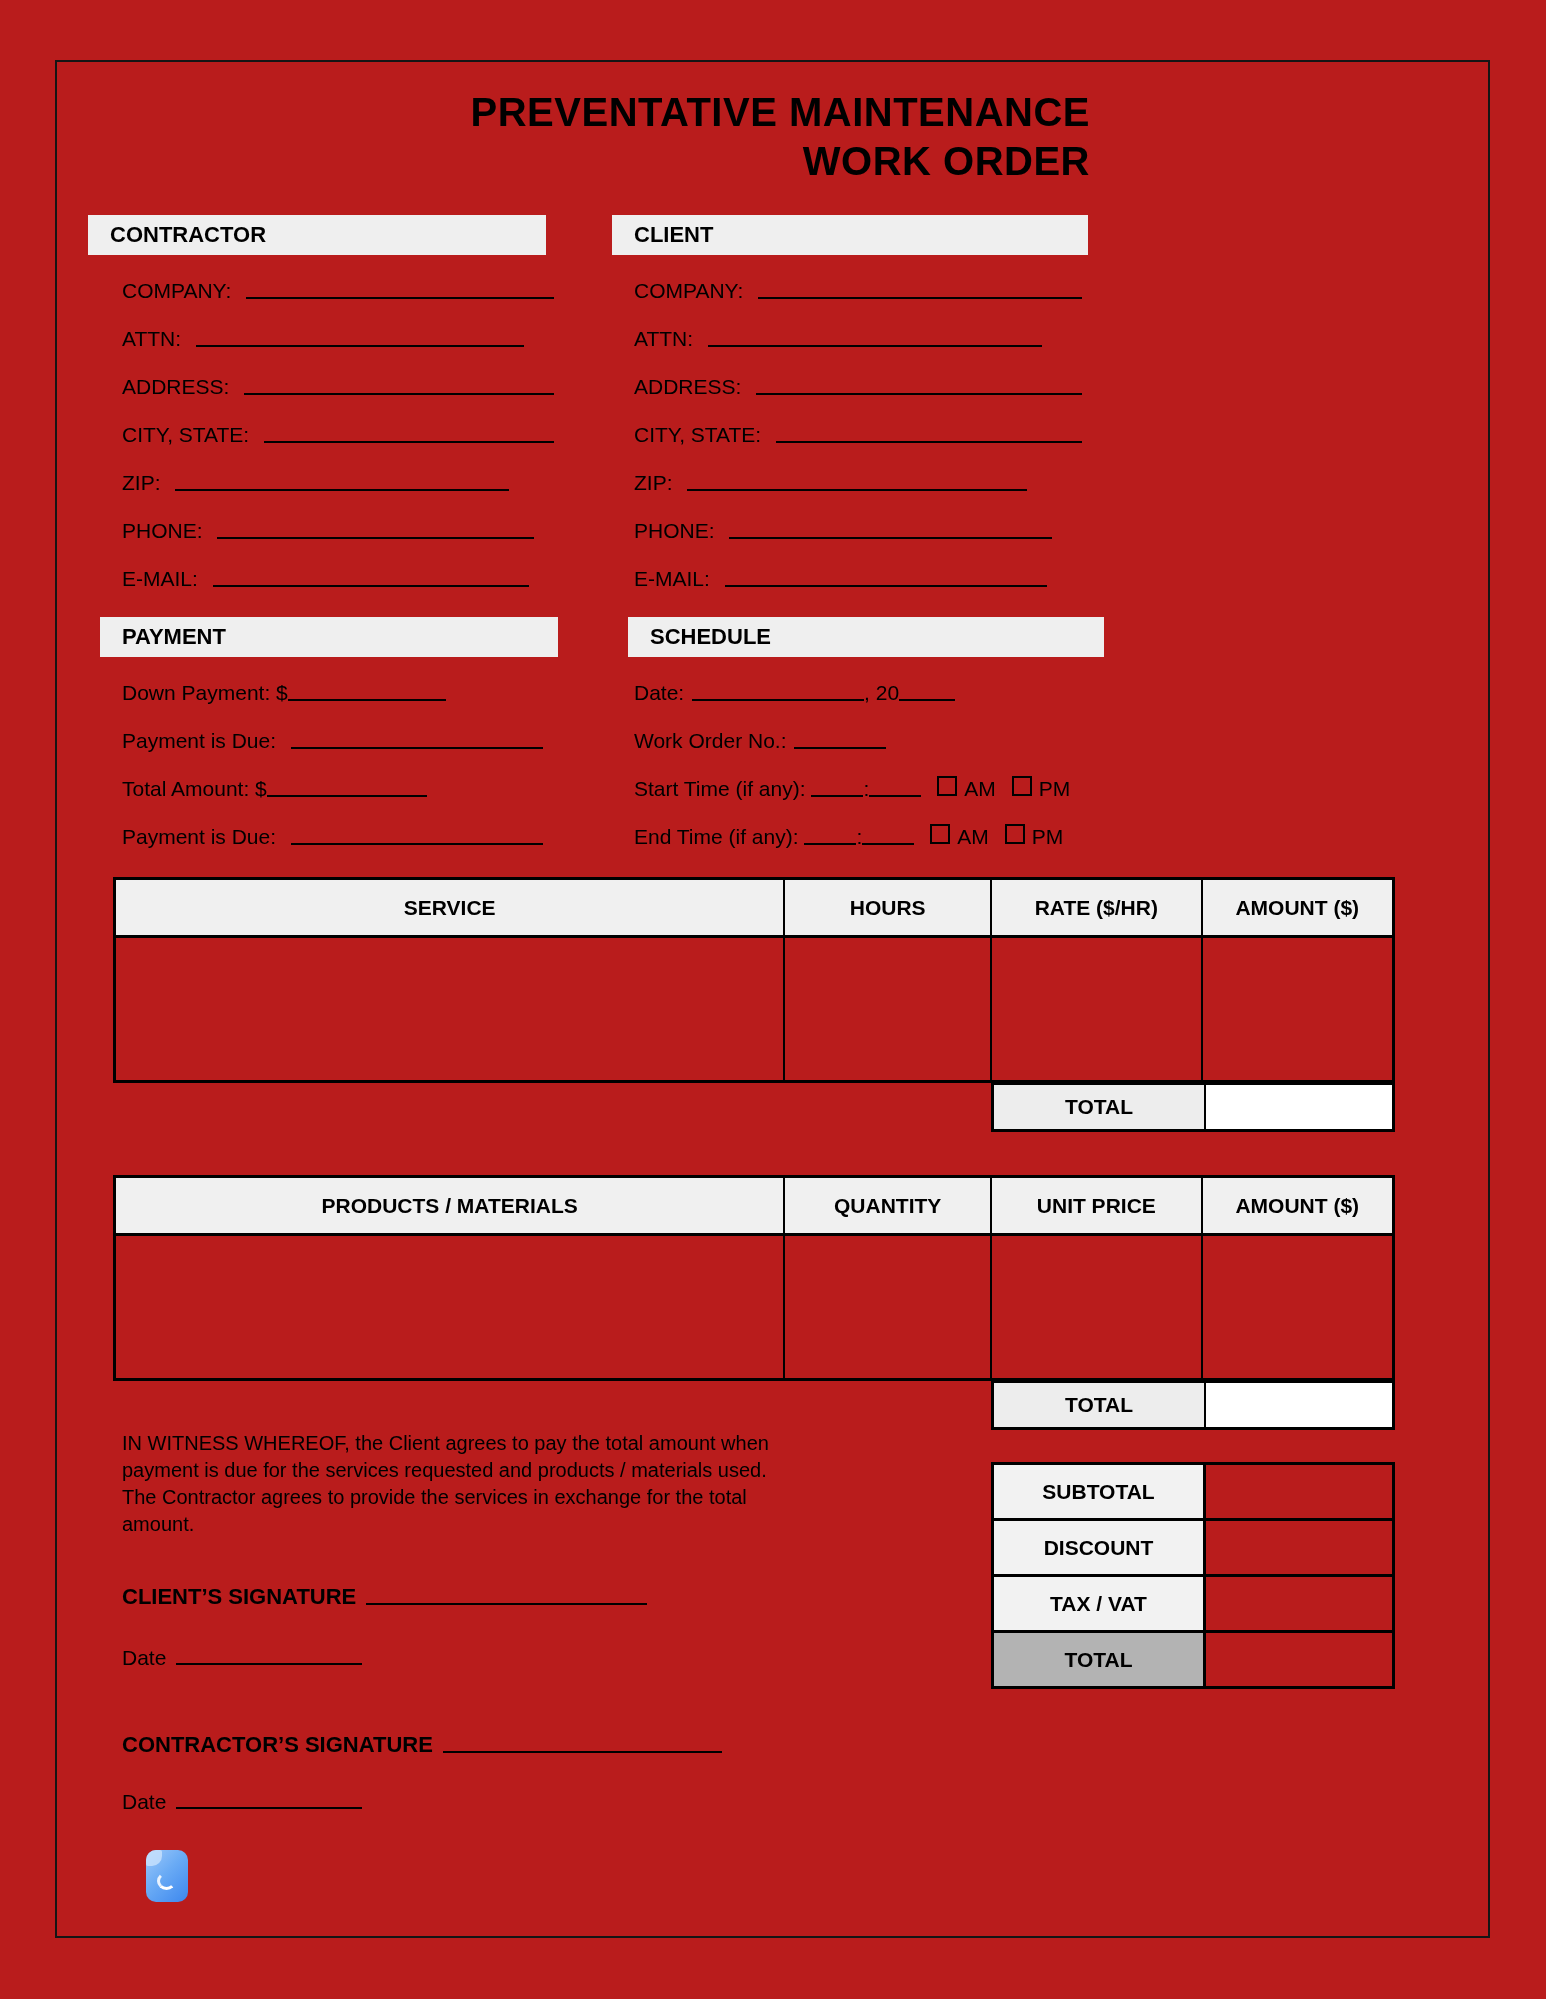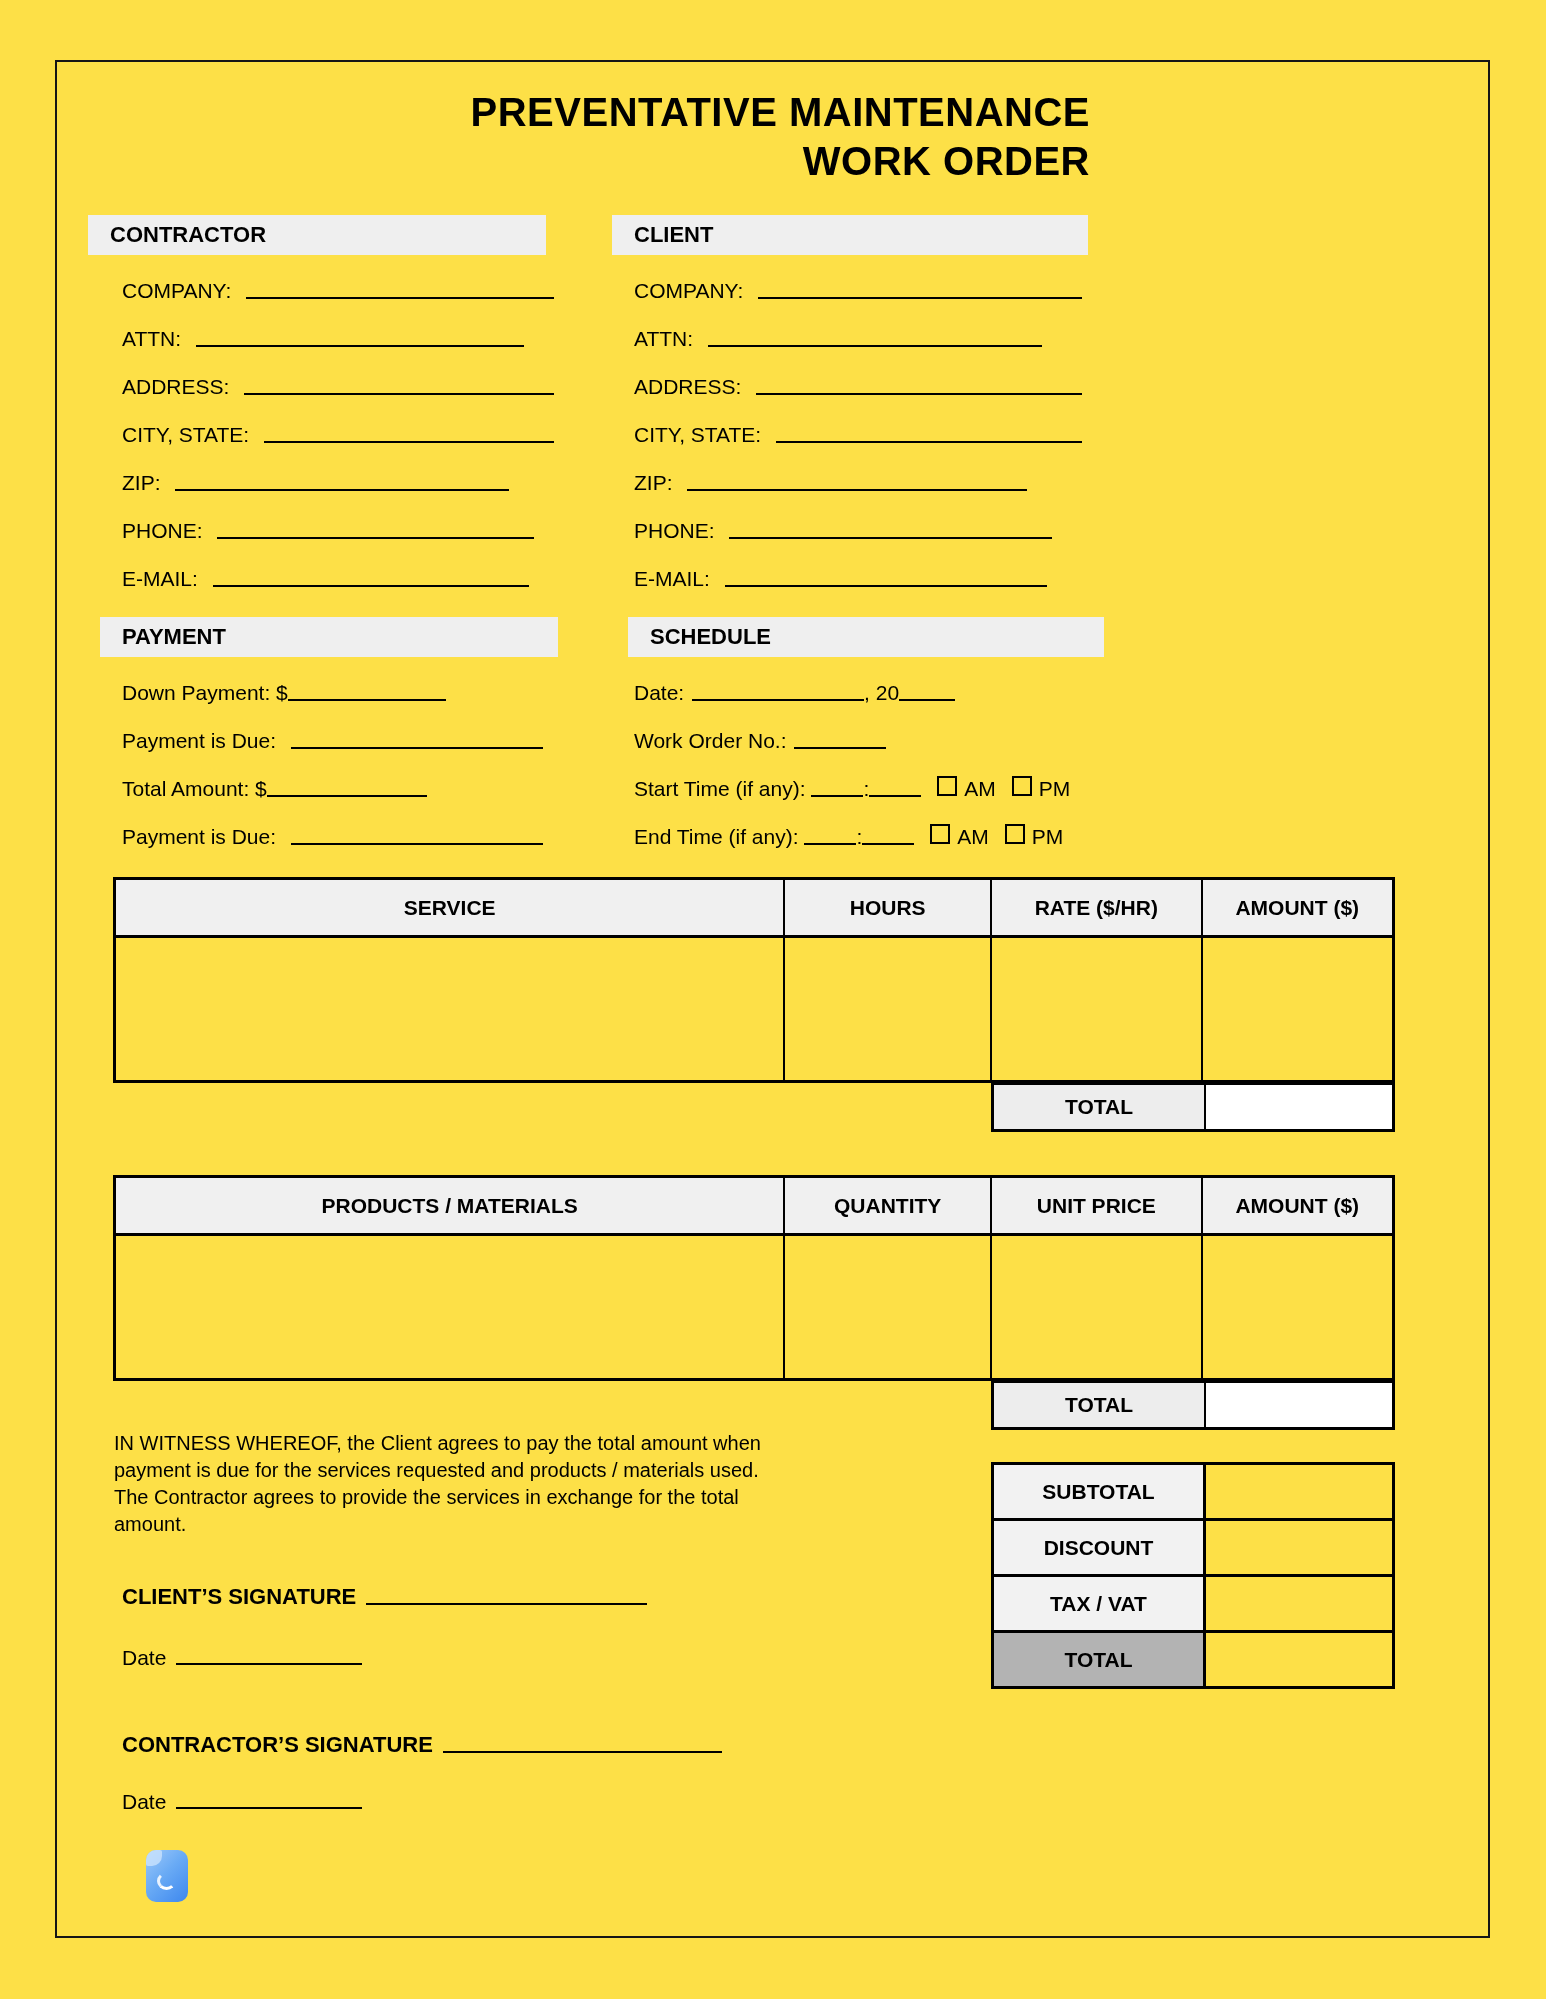--- a/index.html
+++ b/index.html
@@ -1,16 +1,16 @@
 <!DOCTYPE html>
 <html><head>
 <meta charset="utf-8">
 <style>
   html,body{margin:0;padding:0;background:#ffffff;}
-  .page{position:relative;width:1546px;height:1999px;background:#fde047;
+  .page{position:relative;width:1546px;height:1999px;background:#b91c1c;
         font-family:"Liberation Sans","DejaVu Sans",sans-serif;color:#000;overflow:hidden;}
   .frame{position:absolute;left:55px;top:60px;width:1431px;height:1874px;border:2px solid #151515;}
   .title{position:absolute;top:88px;right:456px;text-align:right;font-weight:bold;
          font-size:40px;line-height:49px;letter-spacing:0.5px;}
   .secbar{position:absolute;height:40px;background:#efefef;font-weight:bold;font-size:22px;
           line-height:40px;padding-left:22px;box-sizing:border-box;}
   .fields{position:absolute;display:flex;flex-direction:column;}
   .frow{display:flex;height:48px;align-items:flex-end;font-size:21px;}
   .flabel{white-space:pre;padding-bottom:3px;}
   .bl{border-bottom:2px solid #000;height:4px;margin:0 0 7px 9px;}
@@ -31,21 +31,21 @@
   .totalrow .lab{background:#ededed;border-right:2px solid #000;font-weight:bold;font-size:21px;
                  display:flex;align-items:center;justify-content:center;height:44px;}
   .totalrow .val{background:#fff;}
   
   .summary{position:absolute;left:991px;top:1462px;width:404px;border:3px solid #000;box-sizing:border-box;}
   .srow{display:grid;grid-template-columns:212px 1fr;border-top:3px solid #000;}
   .srow:first-child{border-top:none;}
   .srow .lab{background:#f2f2f2;border-right:3px solid #000;font-weight:bold;font-size:21px;
              display:flex;align-items:center;justify-content:center;height:53px;}
   .srow.final .lab{background:#b3b3b3;}
-  .witness{position:absolute;left:114px;top:1430px;width:662px;font-size:20px;line-height:27px;}
+  .witness{position:absolute;left:122px;top:1430px;width:662px;font-size:20px;line-height:27px;}
   .sigrow{position:absolute;display:flex;align-items:flex-end;font-size:22px;margin-top:28px;}
   .sigrow .siglabel{font-weight:bold;white-space:pre;padding-bottom:2px;}
   .sigrow.daterow{font-size:21px;}
   .sigrow.daterow .siglabel{font-weight:normal;}
   .logo{position:absolute;left:146px;top:1850px;width:42px;height:52px;border-radius:10px;
         background:linear-gradient(135deg,#9ec9f9 0%,#6aabf5 45%,#3d87ee 100%);}
   .logo .fold{position:absolute;left:0;top:0;width:16px;height:16px;border-radius:10px 2px 10px 2px;
               background:#c9e2fc;opacity:0.8;}
   .logo .smile{position:absolute;left:11px;top:22px;width:19px;height:18px;border:3px solid transparent;
                border-bottom:3px solid #ffffff;border-left:3px solid rgba(255,255,255,0.85);

